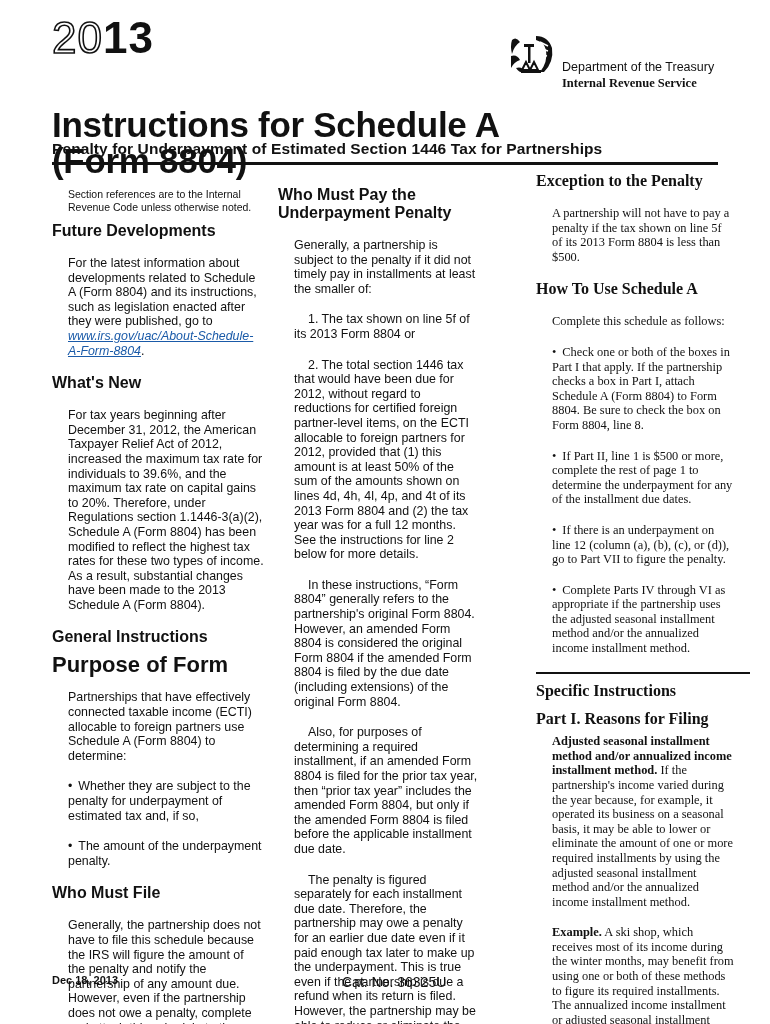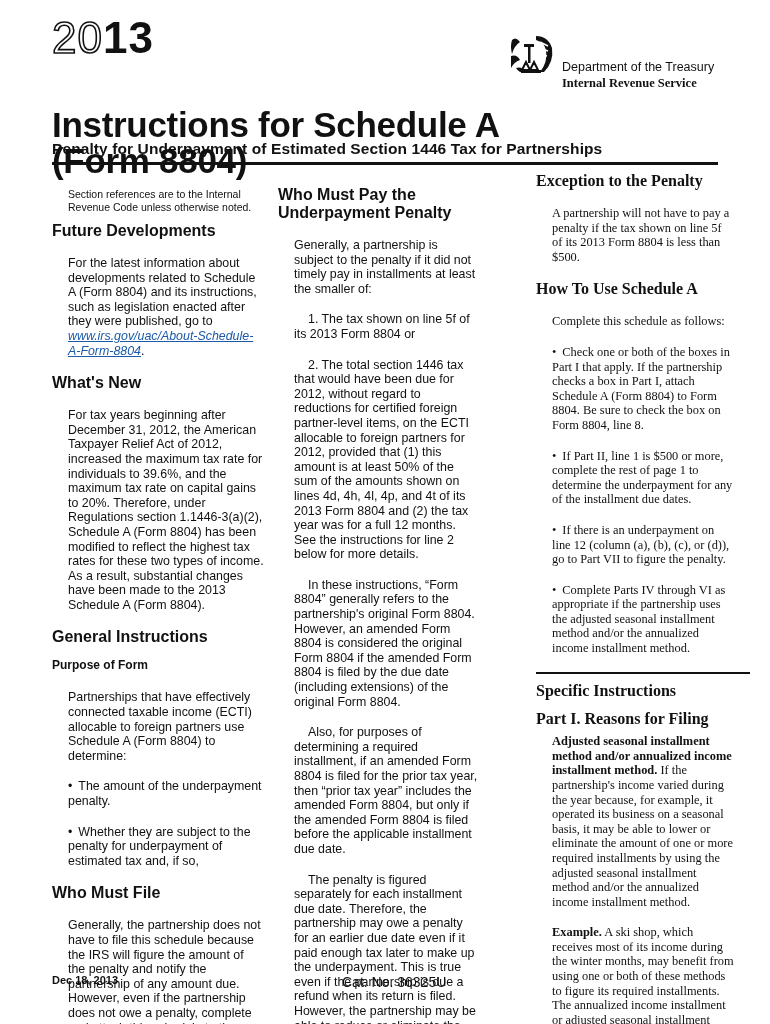--- a/index.html
+++ b/index.html
@@ -14,21 +14,21 @@
   .agency svg { width: 48px; height: 48px; }
   .agency-text { margin-left: 6px; font-size: 12.5px; line-height: 16px; margin-top: 43px; }
   .agency-text .bold { font-weight: bold; font-family: Liberation Serif, serif; }
   .col { position: absolute; top: 172px; font-size: 12.4px; line-height: 14.6px; }
   .c1 { left: 52px; width: 228px; }
   .c2 { left: 278px; width: 216px; }
   .c3 { left: 536px; width: 214px; font-family: Liberation Serif, serif; }
   p { margin: 16px; }
   .small { font-size: 10.5px; line-height: 13px; margin-bottom: 8px; }
   h2 { font-size: 16px; line-height: 18px; margin: 0 0 2px 0; font-weight: bold; }
-  h2.big { font-size: 12px; }
+  h2.big { font-size: 22px; }
   .sp { margin-top: 10px; }
   .sp2 { margin-top: 14px; }
   .ind { text-indent: 14px; }
   .gap { margin-top: 6px; }
   a.link { color: #1a5aa8; font-style: italic; text-decoration: underline; }
   .bullet::before { content: "\2022"; margin-right: 6px; }
   .hrule { height: 2.5px; background: #111; margin: 12px 0 8px 0; }
   .footer-date { position: absolute; left: 52px; top: 974px; font-size: 11px; font-weight: bold; }
   .footer-cat { position: absolute; left: 342px; top: 974px; font-size: 14px; }
   .bl { font-weight: bold; }
@@ -64,22 +64,22 @@
 
 <div class="col c1">
   <p class="small">Section references are to the Internal Revenue Code unless otherwise noted.</p>
   <h2>Future Developments</h2>
   <p><span>For the latest information about developments related to Schedule A (Form 8804) and its instructions, such as legislation enacted after they were published, go to </span><a class="link">www.irs.gov/uac/About-Schedule-A-Form-8804</a><span>.</span></p>
   <h2 class="sp">What's New</h2>
   <p>For tax years beginning after December 31, 2012, the American Taxpayer Relief Act of 2012, increased the maximum tax rate for individuals to 39.6%, and the maximum tax rate on capital gains to 20%. Therefore, under Regulations section 1.1446-3(a)(2), Schedule A (Form 8804) has been modified to reflect the highest tax rates for these two types of income. As a result, substantial changes have been made to the 2013 Schedule A (Form 8804).</p>
   <h2 class="sp2">General Instructions</h2>
   <h2 class="sp big">Purpose of Form</h2>
   <p>Partnerships that have effectively connected taxable income (ECTI) allocable to foreign partners use Schedule A (Form 8804) to determine:</p>
+  <p class="bullet">Whether they are subject to the penalty for underpayment of estimated tax and, if so,</p>
   <p class="bullet">The amount of the underpayment penalty.</p>
-  <p class="bullet">Whether they are subject to the penalty for underpayment of estimated tax and, if so,</p>
   <h2 class="sp2">Who Must File</h2>
   <p>Generally, the partnership does not have to file this schedule because the IRS will figure the amount of the penalty and notify the partnership of any amount due. However, even if the partnership does not owe a penalty, complete and attach this schedule to the partnership's Form 8804 if the Part II, line 1 amount on page 1 is $500 or more and any of the following apply:</p>
   <p class="ind gap">1.  The adjusted seasonal installment method is used.</p>
 </div>
 
 <div class="col c2">
   <h2 class="sp2">Who Must Pay the Underpayment Penalty</h2>
   <p>Generally, a partnership is subject to the penalty if it did not timely pay in installments at least the smaller of:</p>
   <p class="ind gap">1.  The tax shown on line 5f of its 2013 Form 8804 or</p>
   <p class="ind gap">2.  The total section 1446 tax that would have been due for 2012, without regard to reductions for certified foreign partner-level items, on the ECTI allocable to foreign partners for 2012, provided that (1) this amount is at least 50% of the sum of the amounts shown on lines 4d, 4h, 4l, 4p, and 4t of its 2013 Form 8804 and (2) the tax year was for a full 12 months. See the instructions for line 2 below for more details.</p>

